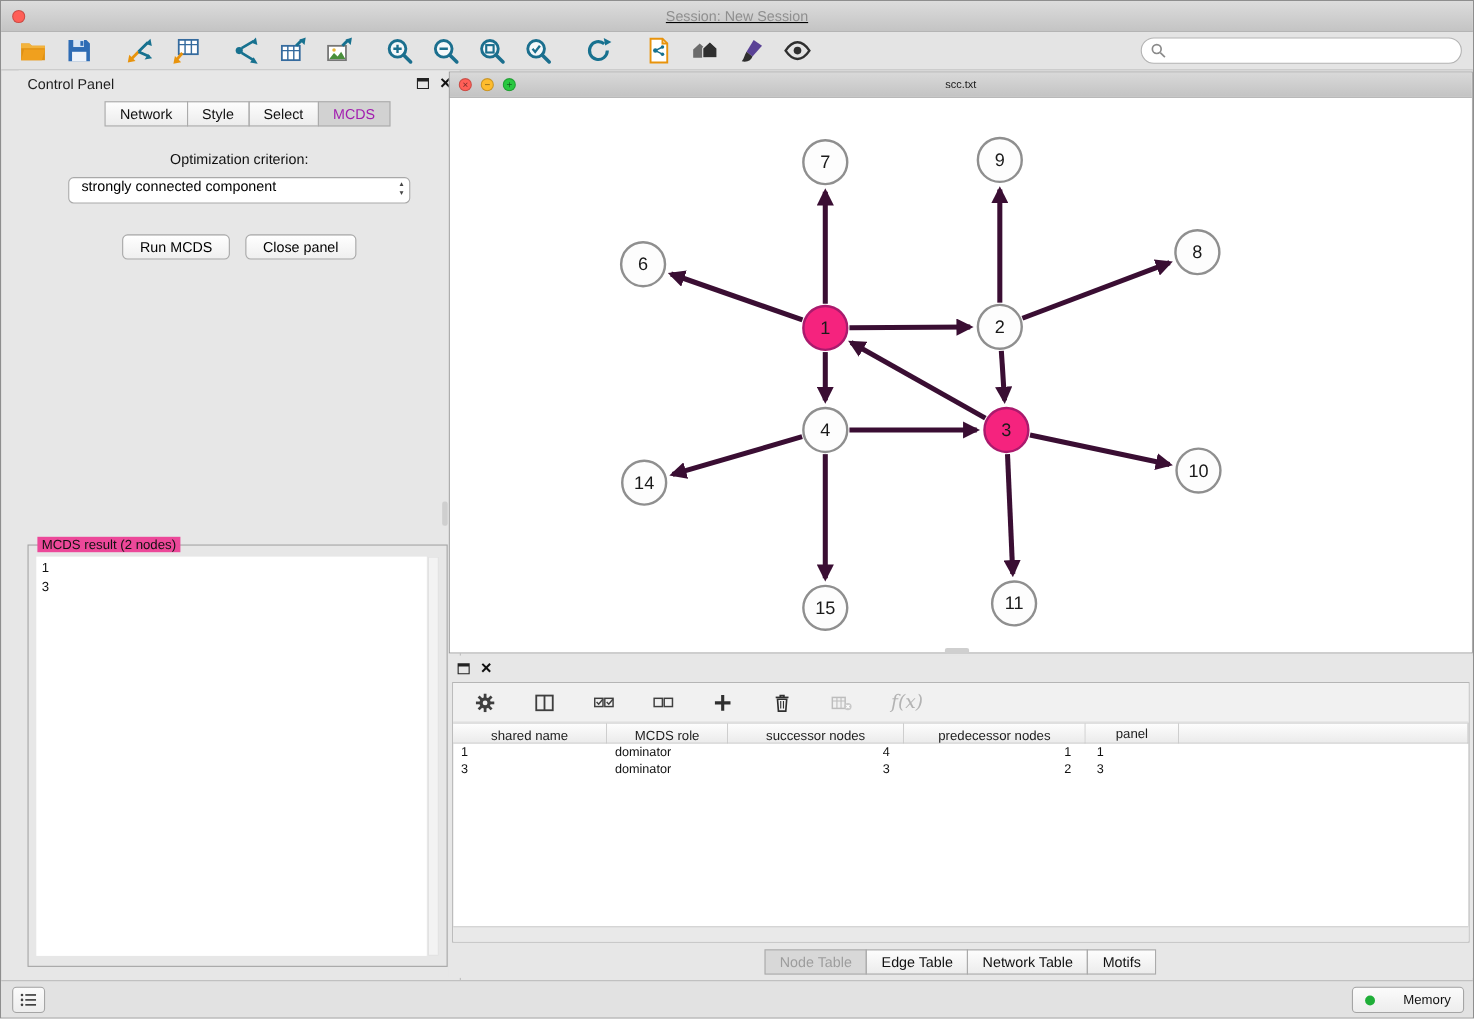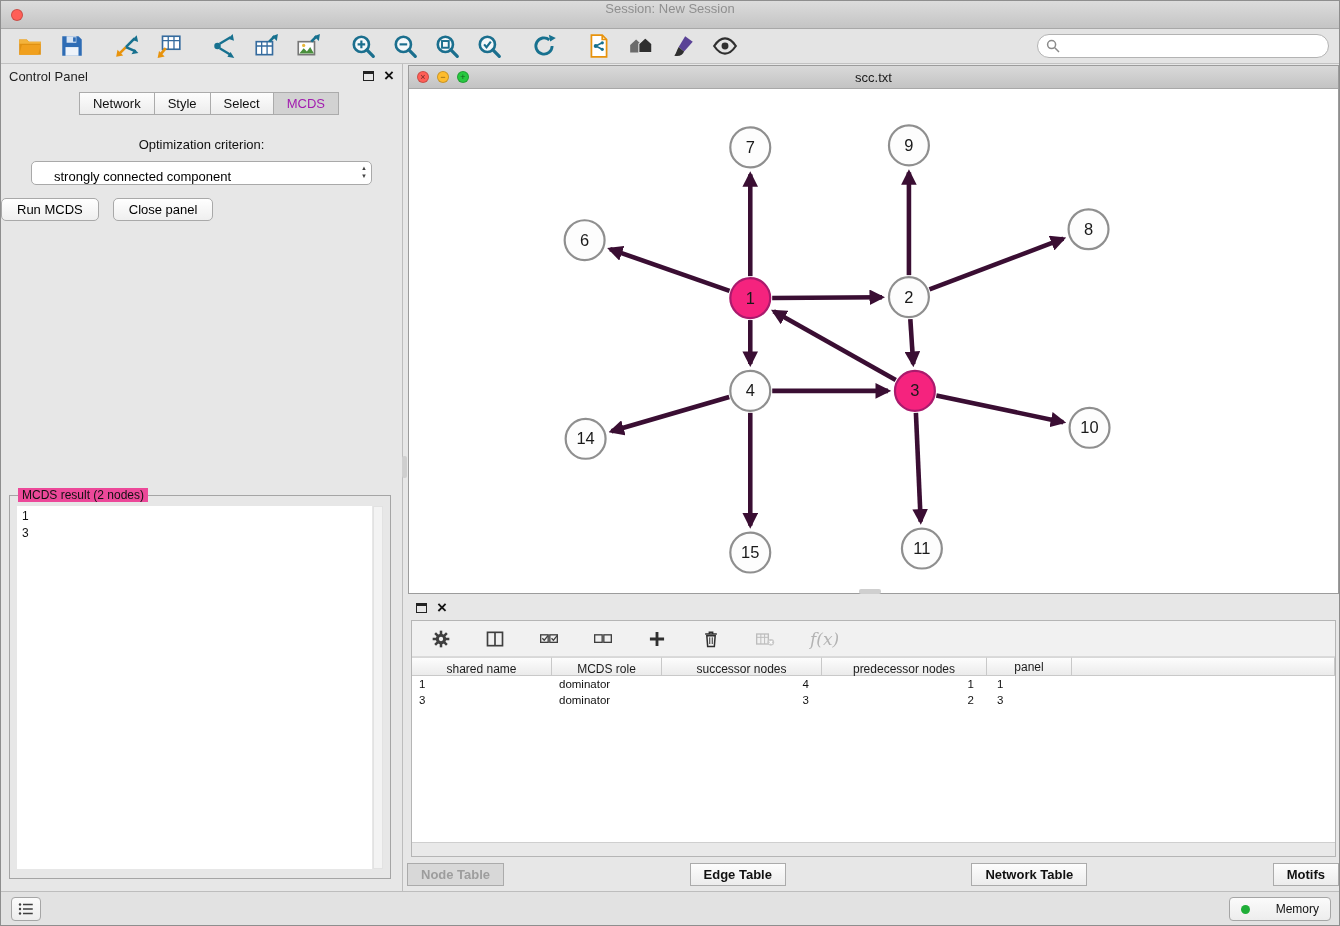--- a/index.html
+++ b/index.html
@@ -2,66 +2,66 @@
 <html><head>
 <meta charset="utf-8">
 <style>
   * { margin:0; padding:0; box-sizing:border-box; }
   html,body { width:1340px; height:926px; font-family:"Liberation Sans", sans-serif; background:#e7e7e7; }
   .app { position:relative; width:1340px; height:926px; background:#e7e7e7; border:1px solid #8e8e8e; overflow:hidden; }
 
   
   .titlebar { position:absolute; left:0; top:0; right:0; height:28px;
     background:linear-gradient(#dcdcdc,#c4c4c4); border-bottom:1px solid #a8a8a8;
-    display:flex; justify-content:center; }
+    display:flex; align-items:center; justify-content:center;text-decoration:underline; }
   .titlebar .title { font-size:13px; color:#8f8f8f; }
   .traffic { position:absolute; left:10px; top:8px; display:flex; gap:8px; }
   .light { width:12px; height:12px; border-radius:50%; border:1px solid rgba(0,0,0,.2);
     display:flex; align-items:center; justify-content:center; font-size:9px; line-height:9px; color:rgba(0,0,0,.55); }
   .light.red { background:#ff5f57; } .light.yellow { background:#febc2e; } .light.green { background:#28c840; }
 
   
   .toolbar { position:absolute; left:0; top:28px; right:0; height:35px; background:#e4e4e4;
     border-bottom:1px solid #c2c2c2; display:flex; align-items:center; padding-left:8px; }
   .tb-btn { width:42px; height:31px; display:flex; align-items:center; justify-content:center; border-radius:4px; }
   .tb-sep { width:13px; height:1px; }
   .ic { width:26px; height:26px; }
   .searchbox { position:absolute; right:10px; top:5px; width:292px; height:24px; background:#fff;
     border:1px solid #b3b3b3; border-radius:12px; display:flex; align-items:center; padding-left:8px; }
   .searchbox input { border:none; outline:none; flex:1; height:20px; font-size:13px; background:transparent; padding-left:6px; }
 
   
-  .control-panel { position:absolute; left:0; top:63px; width:402px; bottom:34px; background:#e7e7e7; border-right:1px solid #bdbdbd; }
+  .control-panel { position:absolute; left:16px; top:63px; width:402px; bottom:34px; background:#e7e7e7; border-right:1px solid #bdbdbd; }
   .panel-header { height:24px; display:flex; align-items:center; padding:0 8px; }
   .panel-header .ph-title { font-size:13px; color:#1e1e1e; flex:1; }
   .float-btn { width:11px; height:10px; border:1.5px solid #222; border-top:3px solid #222; margin-right:10px; }
   .close-x { font-size:17px; font-weight:700; color:#111; line-height:14px; cursor:default; }
   .cp-tabs { display:flex; justify-content:center; margin-top:4px;padding-left:16px; }
   .cp-tab { font-size:13px; color:#111; padding:3px 13px; border:1px solid #ababab; margin-left:-1px;
     background:linear-gradient(#fdfdfd,#ececec); }
   .cp-tab.active { background:#d2d2d2; color:#a21caf; }
   .opt-label { text-align:center; font-size:13px; color:#111; margin-top:22px; }
-  .dropdown { position:relative; width:341px; height:24px; margin:9px auto 0; background:#fff;
-    border:1px solid #a9a9a9; border-radius:5px; display:flex; align-items:flex-end; padding-left:22px; font-size:13px; }
+  .dropdown { position:relative; width:311px; height:24px; margin:9px auto 0; background:#fff;
+    border:1px solid #a9a9a9; border-radius:5px; display:flex; align-items:flex-start; padding-left:11px; font-size:13px; }
   .dd-arrows { position:absolute; right:4px; top:2px; display:flex; flex-direction:column; align-items:center; }
   .dd-arrows span { font-size:6px; line-height:8px; color:#444; }
-  .cp-buttons { display:flex; gap:14px; margin-top:13px; }
+  .cp-buttons { display:flex; justify-content:center; gap:14px; margin-top:28px; }
   .cp-buttons button { font-family:"Liberation Sans",sans-serif; font-size:13px; padding:3px 15px;
     border:1px solid #a9a9a9; border-radius:5px; background:linear-gradient(#ffffff,#efefef); }
   .result-group { position:absolute; left:8px; top:431px; width:382px; height:384px; border:1px solid #a5a5a5; }
   .result-legend { position:absolute; left:8px; top:-8px; background:#ec4899; padding:0 4px; font-size:12px; color:#111; }
   .result-inner { position:absolute; left:7px; top:10px; right:18px; bottom:9px; background:#fff; overflow:hidden; }
   .result-text { font-size:12px; color:#111; line-height:17px; padding:2px 5px; white-space:pre; }
   .result-scrollbar { position:absolute; right:7px; top:10px; width:10px; bottom:9px; background:#f3f3f3; border:1px solid #e2e2e2; }
 
   
   .network-window { position:absolute; left:407px; top:64px; right:0; height:529px; background:#fff; border:1px solid #9c9c9c; }
   .nw-titlebar { position:relative; height:23px; background:linear-gradient(#d9d9d9,#c3c3c3);
     border-bottom:1px solid #a8a8a8; display:flex; align-items:center; justify-content:center; }
-  .nw-titlebar .nw-title { font-size:13px; color:#1a1a1a; }
+  .nw-titlebar .nw-title { font-size:10px; color:#1a1a1a; }
   .nw-lights { position:absolute; left:8px; top:5px; display:flex; gap:8px; }
   .nw-canvas { position:absolute; left:0; top:23px; right:0; bottom:0; background:#fff; }
   .nw-canvas svg { width:100%; height:100%; display:block; }
 
   
   .splitter-v { position:absolute; left:401px; top:455px; width:5px; height:22px; background:#cfcfcf; border-radius:2px; }
   .splitter-h { position:absolute; left:858px; top:588px; width:22px; height:5px; background:#cfcfcf; border-radius:2px; }
 
   
   .table-panel { position:absolute; left:407px; top:595px; right:0; bottom:36px; background:#e7e7e7; }
@@ -74,21 +74,21 @@
   .th { display:flex; align-items:center; justify-content:center; gap:4px; font-size:12px; color:#1c1c1c;
     background:linear-gradient(#fdfdfd,#ebebeb); border-right:1px solid #c9c9c9; border-bottom:1px solid #c9c9c9; border-top:1px solid #d8d8d8;flex-direction:column; }
   .colic { width:13px; height:13px; }
   .c-shared_name { width:140px; } .c-mcds_role { width:110px; } .c-successor_nodes { width:160px; }
   .c-predecessor_nodes { width:165px; } .c-name { width:85px; } .c-fill { flex:1; }
   .trow { display:flex; height:16px; }
   .tcell { font-size:11.5px; color:#111; display:flex; align-items:center; padding-left:7px; }
   .tcell.cell-successor_nodes, .tcell.cell-predecessor_nodes { justify-content:flex-end; padding-right:13px; padding-left:0; }
   .tcell.cell-name { padding-left:10px; }
   .tp-scrollstrip { position:absolute; left:0; right:0; bottom:0; height:14px; background:#e9e9e9; border-top:1px solid #cfcfcf; }
-  .tp-tabs { position:absolute; left:0; right:0; bottom:3px; display:flex; justify-content:space-between;font-weight:bold; }
+  .tp-tabs { position:absolute; left:0; right:0; bottom:3px; display:flex; justify-content:center; }
   .tp-tab { font-size:13px; color:#111; padding:3px 13px; border:1px solid #ababab; margin-left:-1px;
     background:linear-gradient(#fdfdfd,#ececec); }
   .tp-tab.active { background:#d8d8d8; color:#9d9d9d; }
 
   
   .statusbar { position:absolute; left:0; right:0; bottom:0; height:34px; background:#e2e2e2; border-top:1px solid #bdbdbd; }
   .sb-left-btn { position:absolute; left:10px; top:5px; width:30px; height:24px; border:1px solid #a5a5a5; border-radius:4px;
     background:linear-gradient(#fbfbfb,#ededed); display:flex; align-items:center; justify-content:center; }
   .memory-btn { position:absolute; right:8px; top:5px; height:24px; border:1px solid #a5a5a5; border-radius:4px;
     background:linear-gradient(#fbfbfb,#ededed); display:flex; align-items:center; gap:6px; padding:0 11px; }

